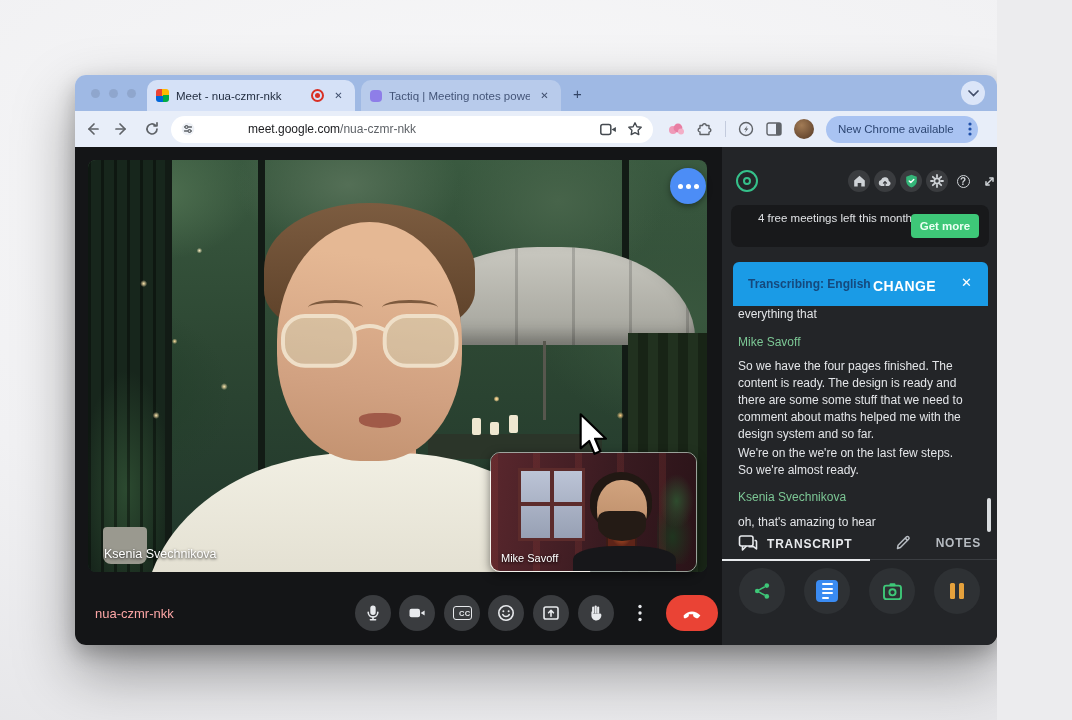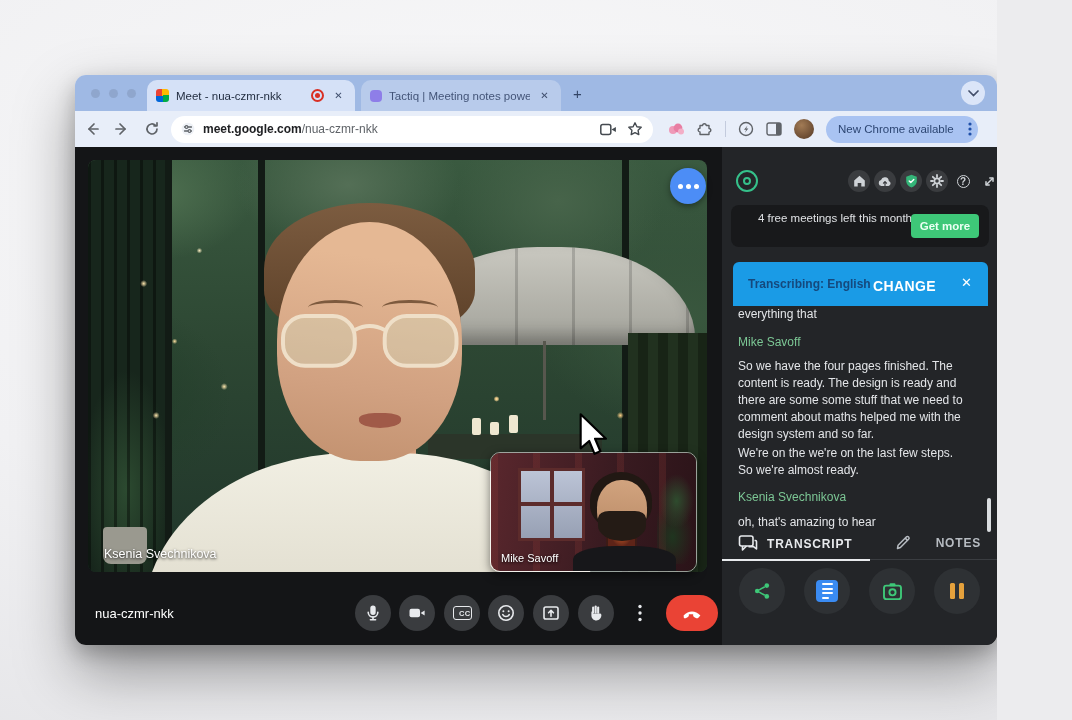--- a/index.html
+++ b/index.html
@@ -28,21 +28,21 @@
   .newtab-btn{position:absolute;left:498px;top:10px;color:#334567;}
   .strip-chevron{position:absolute;right:12px;top:6px;width:24px;height:24px;border-radius:50%;
     background:#dbe5f8;display:flex;align-items:center;justify-content:center;}
   
   .toolbar{position:absolute;left:0;top:36px;width:100%;height:36px;background:#e8eef9;display:flex;align-items:center;}
   .nav-ic{width:26px;height:26px;display:flex;align-items:center;justify-content:center;color:#5f6368;
     font-size:15px;margin-left:4px;flex:0 0 auto;}
   .omnibox{margin-left:6px;width:482px;height:27px;background:#ffffff;border-radius:14px;display:flex;
     align-items:center;padding:0 10px;box-sizing:border-box;flex:0 0 auto;}
   .omnibox .url{font-size:12px;margin-left:8px;white-space:nowrap;overflow:hidden;flex:1;}
-  .omnibox .host{color:#202124;font-weight:bold;}
+  .omnibox .host{color:#202124;font-weight:normal;margin-left:45px;}
   .omnibox .path{color:#5f6368;}
   .omni-right{display:flex;align-items:center;gap:10px;margin-left:6px;}
   .ext-area{display:flex;align-items:center;gap:12px;margin-left:14px;}
   .ext-div{width:1px;height:16px;background:#c3cbdd;}
   .avatar{width:20px;height:20px;border-radius:50%;background:radial-gradient(circle at 38% 32%, #a27b55, #6b4c33 70%, #503722);}
   .update-pill{margin-left:12px;height:27px;background:#a9c3f2;border-radius:14px;display:flex;align-items:center;
     padding:0 6px 0 12px;gap:14px;}
   .update-pill span{font-size:11.5px;color:#2d4673;white-space:nowrap;}
   
   .content{position:absolute;left:0;top:72px;width:922px;height:498px;background:#141517;}
@@ -117,21 +117,21 @@
     background:radial-gradient(60% 40% at 50% 30%,#2e4c2e,transparent 75%),
                radial-gradient(70% 50% at 40% 70%,#1f351f,transparent 78%);}
   .pp-hair{position:absolute;left:48.5%;top:16%;width:30%;height:48%;background:#211813;border-radius:50% 50% 42% 42%;}
   .pp-face{position:absolute;left:51.5%;top:23%;width:24.5%;height:48%;
     background:linear-gradient(185deg,#d2a47f,#b98a66);border-radius:48% 48% 44% 44%;}
   .pp-beard{position:absolute;left:52%;top:49%;width:23.5%;height:26%;background:#241b15;border-radius:24% 24% 52% 52%;}
   .pp-shirt{position:absolute;left:40%;top:79%;width:50%;height:26%;background:#17171a;border-radius:42% 42% 0 0;}
   .pip .name-label{left:10px;bottom:7px;font-size:11px;}
   
   .meet-bar{position:absolute;left:0;top:438px;width:647px;height:60px;}
-  .meet-code{position:absolute;left:20px;top:21px;color:#ffffff;font-size:13px;}
+  .meet-code{position:absolute;left:20px;top:21px;color:#fca5a5;font-size:13px;}
   .mbtn{position:absolute;top:10px;width:36px;height:36px;border-radius:50%;background:#3a3c3f;
     display:flex;align-items:center;justify-content:center;}
   .mbtn.flat{background:transparent;}
   .cc-box{width:19px;height:14px;border:1.7px solid #e8eaed;border-radius:3px;display:flex;align-items:center;
     justify-content:flex-end;box-sizing:border-box;}
   .cc-box span{font-size:7.5px;font-weight:bold;color:#e8eaed;letter-spacing:.3px;}
   .end-call{position:absolute;left:591px;top:10px;width:52px;height:36px;border-radius:18px;background:#ea4335;
     display:flex;align-items:center;justify-content:center;}
   
   .panel{position:absolute;left:647px;top:0;width:275px;height:498px;background:#232528;}

